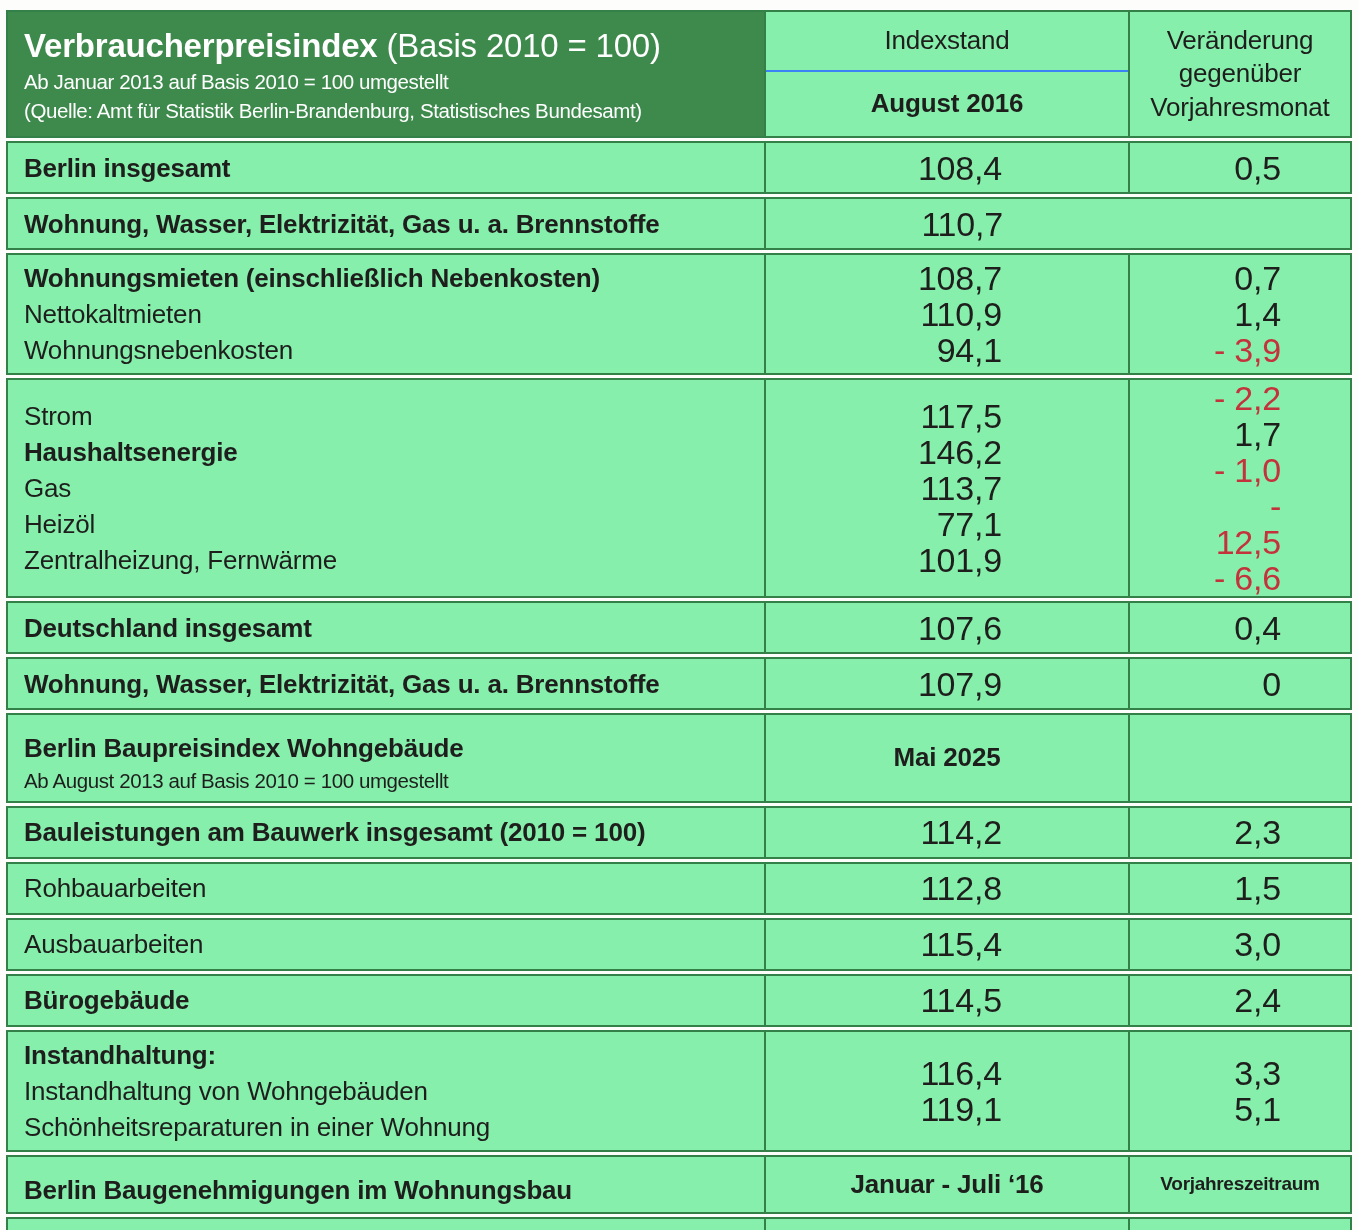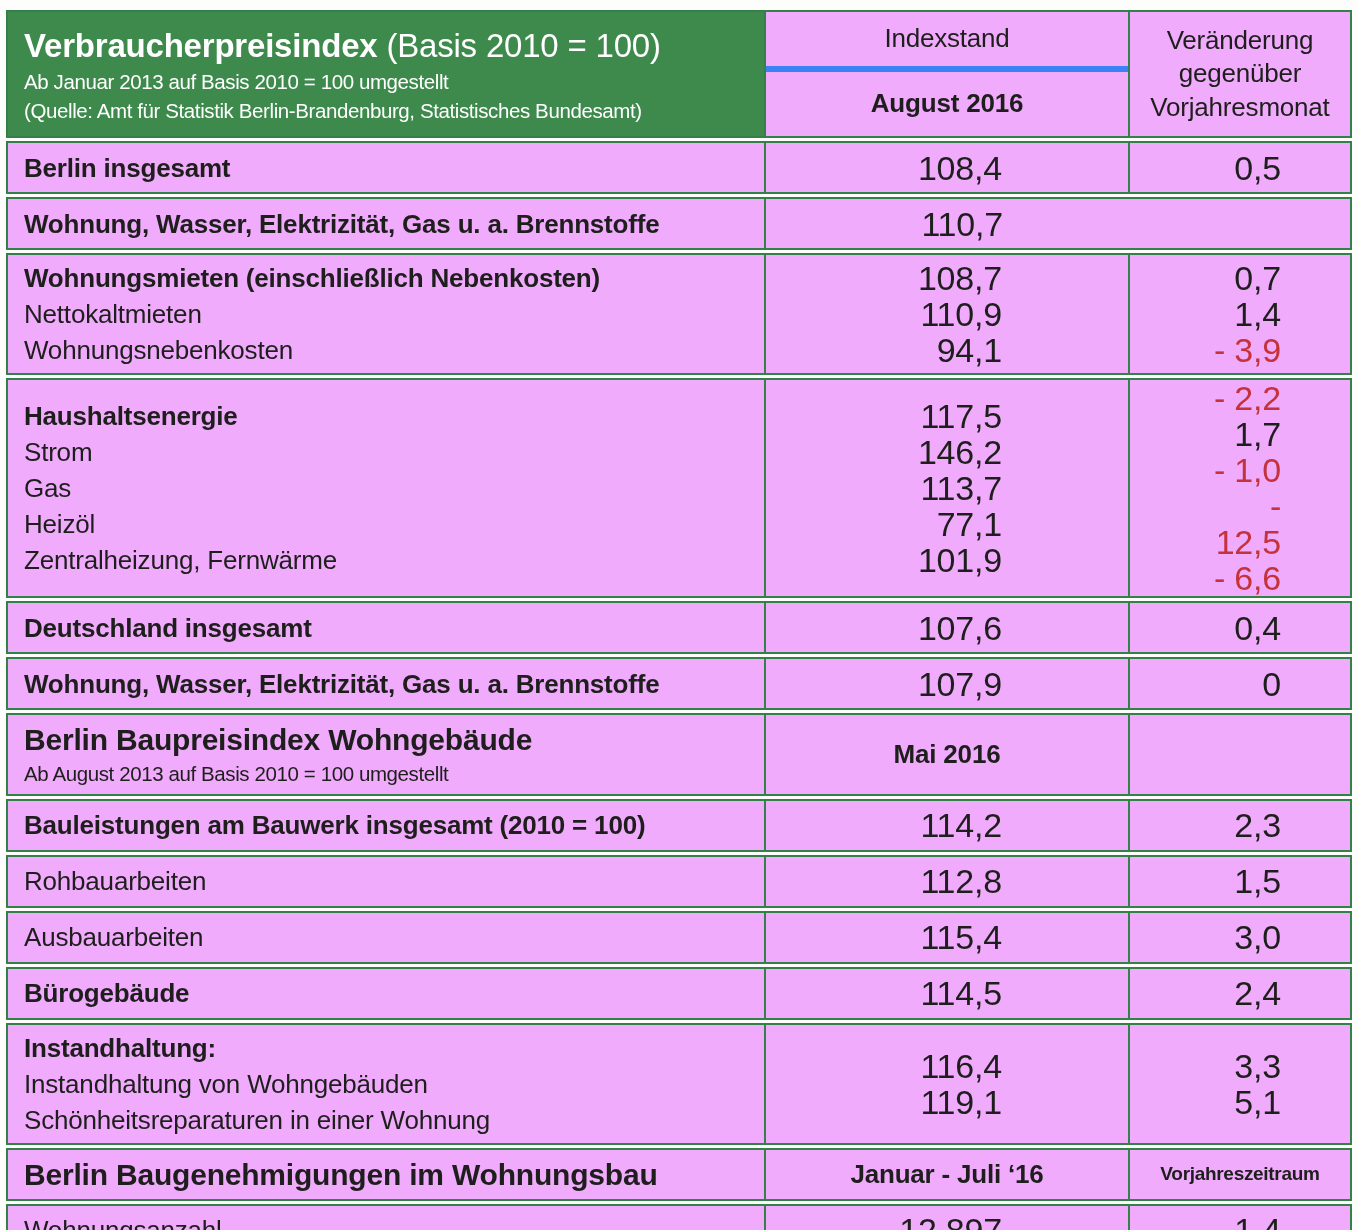--- a/index.html
+++ b/index.html
@@ -11,40 +11,40 @@
     overflow: hidden;
     font-family: "Liberation Sans", "DejaVu Sans", sans-serif;
     color: #1e1e1c;
     letter-spacing: -0.2px;
   }
   .tbl { display:flex; flex-direction:column; gap:3px; }
 
   .rowbox {
     display:grid;
     grid-template-columns: 758px 364px 1fr;
-    background:#f0abfc;
+    background:#86efac;
     border:2px solid #338048;
     min-height:53px;
   }
   .cell { border-right:2px solid #338048; }
   .cell:last-child { border-right:none; }
 
   
   .hdrbox { min-height:128px; }
   .hdr-green {
     background:#3e8a4d; color:#ffffff;
     padding: 10px 2px 8px 16px;
     display:flex; flex-direction:column; justify-content:center;
   }
   .hdr-title { font-size:33px; line-height:1.25; white-space:nowrap; }
   .hdr-title b { font-weight:bold; }
   .hdr-sub { font-size:20.5px; line-height:1.42; letter-spacing:-0.4px; white-space:nowrap; }
   .hdr-mid { display:flex; flex-direction:column; }
   .hdr-mid-top {
-    flex:1 0 48%; border-bottom:6px solid #3b82f6;
+    flex:1 0 48%; border-bottom:2px solid #3b82f6;
     display:flex; align-items:center; justify-content:center;
     font-size:26px;
   }
   .hdr-mid-bot {
     flex:1 0 52%;
     display:flex; align-items:center; justify-content:center;
     font-size:26px; font-weight:bold;border-radius:27px;
   }
   .hdr-right {
     display:flex; align-items:center; justify-content:center; text-align:center;
@@ -56,21 +56,21 @@
   .numcell { display:flex; flex-direction:column; justify-content:center; align-items:center; }
   .line  { font-size:26px; line-height:36px; white-space:nowrap; }
   .bold  { font-weight:bold; }
   .vline { font-size:34px; line-height:36px; text-align:right; }
   .v-idx { width:110px; }
   .v-chg { width:82px; }
   .neg   { color:#c4323b; }
 
   
   .subbox-tall { min-height:80px; }
-  .sub-title { font-size:30px; font-weight:bold; line-height:1.3; white-space:nowrap; }
+  .sub-title { font-size:26px; font-weight:bold; line-height:1.3; white-space:nowrap;margin-top:12px; }
   .sub-sub   { font-size:20.5px; line-height:1.45; letter-spacing:-0.4px; white-space:nowrap; }
   .period    { font-size:26px; font-weight:bold; text-align:center; }
   .chg-label { font-size:19px; font-weight:bold; text-align:center; letter-spacing:-0.3px; }
 </style>
 </head>
 <body>
 
 <div class="page">
   <div class="tbl">
 
@@ -115,22 +115,22 @@
             <div class="vline v-idx">110,9</div>
             <div class="vline v-idx">94,1</div>
           </div>
           <div class="cell numcell">
             <div class="vline v-chg">0,7</div>
             <div class="vline v-chg">1,4</div>
             <div class="vline v-chg neg">- 3,9</div>
           </div>
         </div><div class="rowbox">
           <div class="cell lblcell">
+            <div class="line">Strom</div>
             <div class="line bold">Haushaltsenergie</div>
-            <div class="line">Strom</div>
             <div class="line">Gas</div>
             <div class="line">Heizöl</div>
             <div class="line">Zentralheizung, Fernwärme</div>
           </div>
           <div class="cell numcell">
             <div class="vline v-idx">117,5</div>
             <div class="vline v-idx">146,2</div>
             <div class="vline v-idx">113,7</div>
             <div class="vline v-idx">77,1</div>
             <div class="vline v-idx">101,9</div>
@@ -161,21 +161,21 @@
           </div>
           <div class="cell numcell">
             <div class="vline v-chg">0</div>
           </div>
         </div><div class="rowbox subbox-tall">
           <div class="cell lblcell">
             <div class="sub-title">Berlin Baupreisindex Wohngebäude</div>
             <div class="sub-sub">Ab August 2013 auf Basis 2010 = 100 umgestellt</div>
           </div>
           <div class="cell numcell">
-            <div class="period">Mai 2016</div>
+            <div class="period">Mai 2025</div>
           </div>
           <div class="cell numcell"></div>
         </div><div class="rowbox">
           <div class="cell lblcell">
             <div class="line bold">Bauleistungen am Bauwerk insgesamt (2010 = 100)</div>
           </div>
           <div class="cell numcell">
             <div class="vline v-idx">114,2</div>
           </div>
           <div class="cell numcell">

